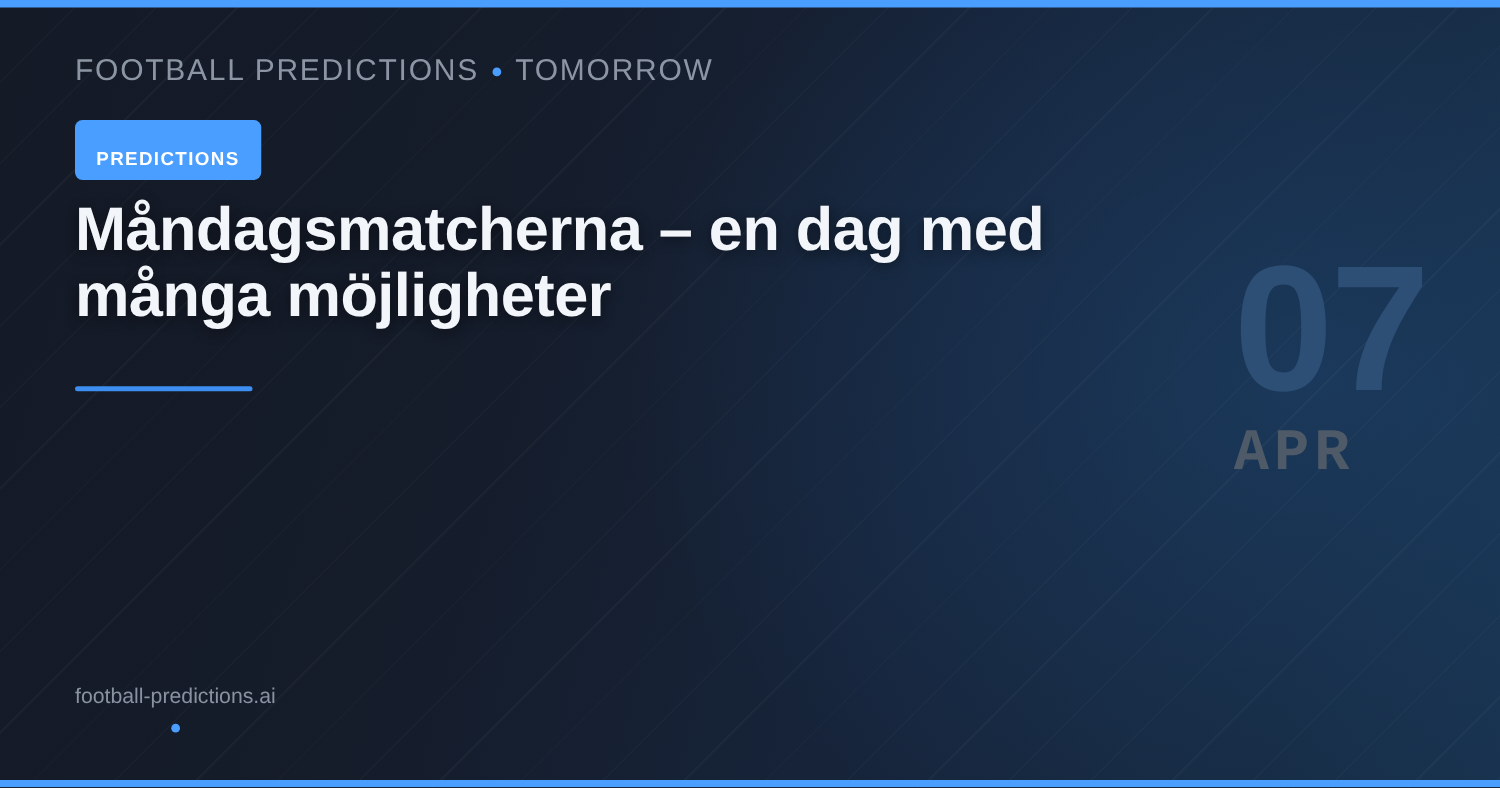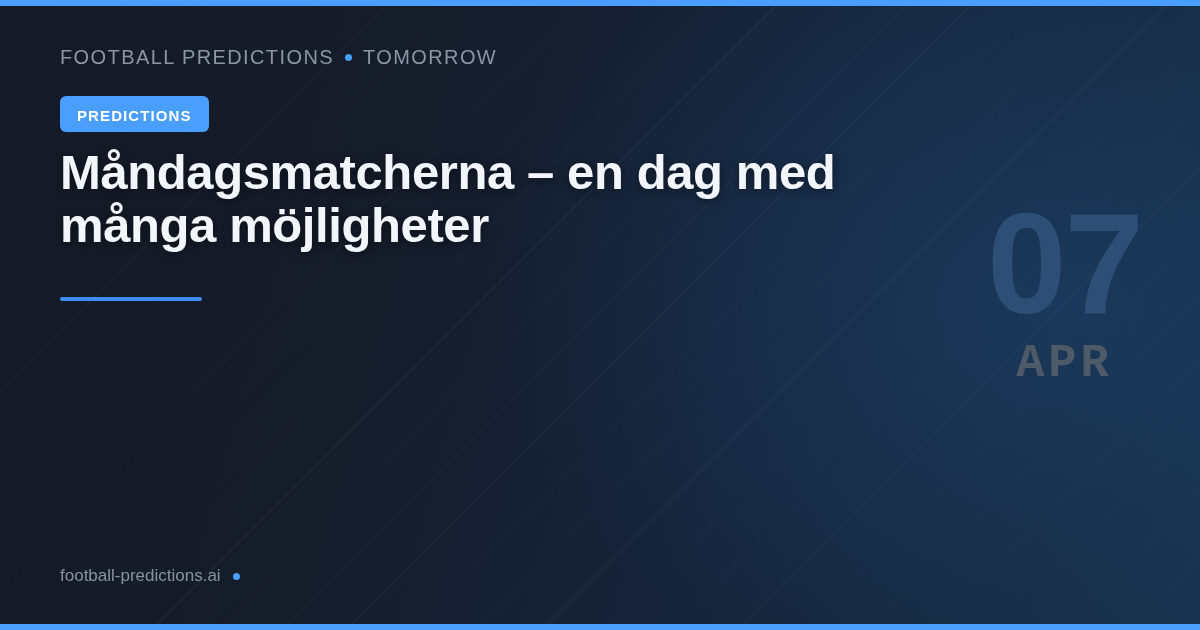--- a/index.html
+++ b/index.html
@@ -58,21 +58,20 @@
     z-index:6;
   }
   .bar-top { top:0; }
   .bar-bottom { bottom:0; }
 
   
   .date-block {
     position:absolute;
     right:58px;
     top:205px;
-    text-align:center;
     z-index:2;
     user-select:none;
   }
   .date-day {
     display:block;
     font-size:143px;
     line-height:0.82;
     font-weight:800;
     color:#2d4f75;
     letter-spacing:-2px;
@@ -94,39 +93,39 @@
     left:60px;
     top:40px;
     width:900px;
     z-index:4;
   }
 
   .kicker {
     display:flex;
     align-items:center;
     gap:11px;
-    font-size:20px;
+    font-size:24px;
     font-weight:400;
     letter-spacing:1.4px;
     color:#8b95a4;
     text-transform:uppercase;
     height:34px;
   }
   .kicker-dot {
     width:7px;
     height:7px;
     border-radius:50%;
     background:#4a9eff;
     flex:0 0 auto;
   }
 
   .badge {
     display:inline-block;
     margin-top:22px;
-    padding:12px 17px 9px;
+    padding:24px 17px 9px;
     border-radius:6px;
     background:#4a9eff;
     color:#ffffff;
     font-size:15px;
     font-weight:700;
     letter-spacing:1.1px;
     text-transform:uppercase;
     line-height:1;
   }
 
@@ -153,20 +152,21 @@
   .footer {
     position:absolute;
     left:60px;
     bottom:44px;
     display:flex;
     align-items:center;
     gap:12px;
     font-size:17px;
     color:#8892a0;
     z-index:4;
+    flex-direction:column;
   }
   .footer-dot {
     width:7px;
     height:7px;
     border-radius:50%;
     background:#4a9eff;
     flex:0 0 auto;
   }
 </style>
 </head>

